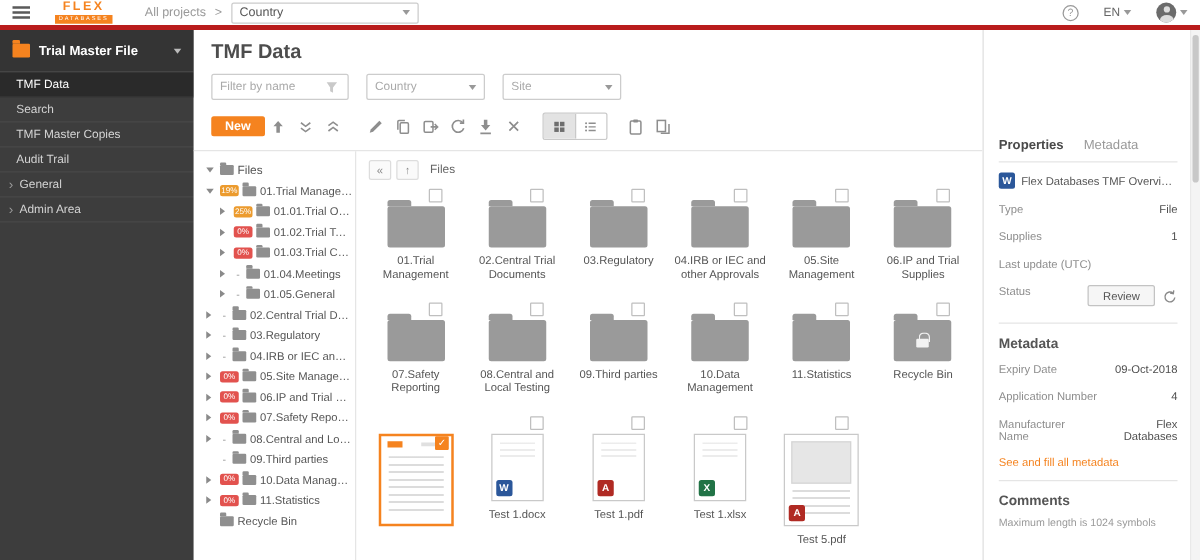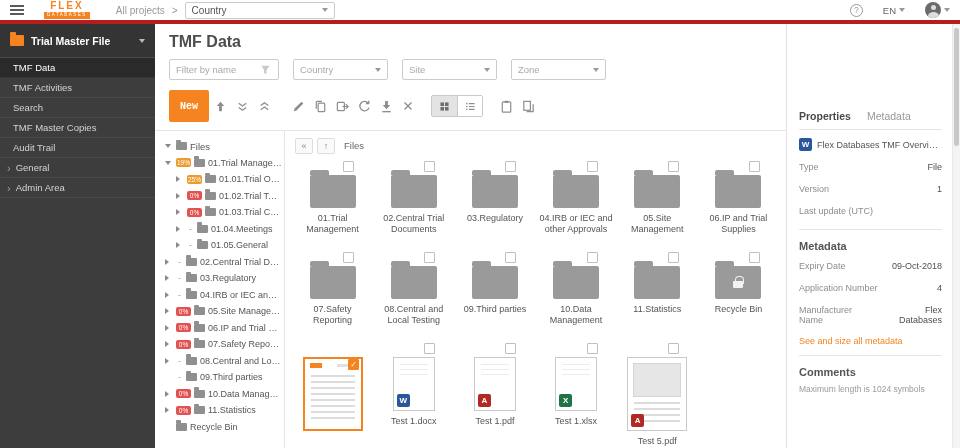--- a/index.html
+++ b/index.html
@@ -48,21 +48,21 @@
   .main { flex:1; min-width:0; display:flex; flex-direction:column; background:#fff; }
   .page-title { font-size:16px; font-weight:bold; color:#4d4d4d; padding:9px 0 8px 14px; }
   .filters { display:flex; gap:14px; padding:0 0 8px 14px; align-items:center; }
   .f-ctrl { height:21px; border:1px solid #ccc; border-radius:2px; display:flex; align-items:center;
     justify-content:space-between; padding:0 6px; color:#a9a9a9; font-size:9.5px; background:#fff; }
   .f-input { width:110px; }
   .f-select { width:95px; }
 
   .toolbar { display:flex; align-items:center; padding:2px 0 8px 14px; }
   .btn-new { background:var(--accent); color:#fff; font-size:10px; font-weight:bold; border:none; border-radius:2px;
-    height:32px; padding:0 11px; cursor:pointer;font-family:Liberation Mono, monospace; }
+    height:16px; padding:0 11px; cursor:pointer; }
   .tb { width:22px; height:20px; background:none; border:none; display:flex; align-items:center; justify-content:center; cursor:pointer; padding:0; }
   .gap { width:12px; }
   .view-group { display:flex; margin:0 12px; border:1px solid #c9c9c9; border-radius:2px; overflow:hidden; }
   .vg-btn { width:25px; height:20px; display:flex; align-items:center; justify-content:center; background:#fff; border:none; cursor:pointer; padding:0; }
   .vg-btn.active { background:#e3e3e3; }
   .view-group .vg-btn + .vg-btn { border-left:1px solid #c9c9c9; }
 
   .content { flex:1; min-height:0; display:flex; border-top:1px solid #e5e5e5; }
 
   
@@ -177,23 +177,20 @@
     <div class="sb-head">
       <span class="tmf-ico"></span>
       <span class="sb-title">Trial Master File</span>
       <span class="caret sb-caret"></span>
     </div>
     <nav>
         <div class="nav-item active">
           <span>TMF Data</span>
         </div>
         <div class="nav-item">
-          <span>TMF Activities</span>
-        </div>
-        <div class="nav-item">
           <span>Search</span>
         </div>
         <div class="nav-item">
           <span>TMF Master Copies</span>
         </div>
         <div class="nav-item">
           <span>Audit Trail</span>
         </div>
         <div class="nav-item">
           <span class="nav-chev">›</span>
@@ -215,24 +212,20 @@
         <svg width="13" height="13" viewBox="0 0 14 14">
             <path d="M2.5 3h9L8 7.5V12l-2.5-1.3V7.5z" fill="#c9c9c9"></path>
           </svg>
       </div>
       <div class="f-ctrl f-select">
         <span>Country</span>
         <span class="caret"></span>
       </div>
       <div class="f-ctrl f-select">
         <span>Site</span>
-        <span class="caret"></span>
-      </div>
-      <div class="f-ctrl f-select">
-        <span>Zone</span>
         <span class="caret"></span>
       </div>
     </div>
 
     <div class="toolbar">
       <button class="btn-new">New</button>
       <button class="tb">
         <svg width="15" height="15" viewBox="0 0 16 16">
             <path d="M8 3l4 4.5H9.5V13h-3V7.5H4z" fill="#8e8e8e"></path>
           </svg>
@@ -583,27 +576,39 @@
       <span class="pfile-name">Flex Databases TMF Overview_03O...</span>
     </div>
     <div>
         <div class="prow">
           <span class="plabel">Type</span>
           <span class="pval">
             <span>File</span>
           </span>
         </div>
         <div class="prow">
-          <span class="plabel">Version</span>
+          <span class="plabel">Supplies</span>
           <span class="pval">
             <span>1</span>
           </span>
         </div>
         <div class="prow">
           <span class="plabel">Last update (UTC)</span>
+        </div>
+        <div class="prow status">
+          <span class="plabel">Status</span>
+          <span class="pval">
+            <button class="review-btn">Review</button>
+            <span class="undo">
+              <svg width="12" height="12" viewBox="0 0 14 14">
+                <path d="M11.5 8.2A4.6 4.6 0 1 1 10 4.2" fill="none" stroke="#8a8a8a" stroke-width="1.3"></path>
+                <path d="M10.5 1.5l-.4 3.1-3-.6" fill="none" stroke="#8a8a8a" stroke-width="1.3"></path>
+              </svg>
+            </span>
+          </span>
         </div>
       </div>
     <div class="psep"></div>
     <div class="pheading">Metadata</div>
     <div>
         <div class="prow">
           <span class="plabel">Expiry Date</span>
           <span class="pval">
             <span>09-Oct-2018</span>
           </span>
@@ -614,21 +619,21 @@
             <span>4</span>
           </span>
         </div>
         <div class="prow">
           <span class="plabel">Manufacturer Name</span>
           <span class="pval">
             <span>Flex Databases</span>
           </span>
         </div>
       </div>
-    <a class="plink">See and size all metadata</a>
+    <a class="plink">See and fill all metadata</a>
     <div class="psep"></div>
     <div class="pheading">Comments</div>
     <div class="phelper">Maximum length is 1024 symbols</div>
 
   </div>
 
   <div class="win-scroll">
     <div class="win-thumb"></div>
   </div>
 </div>

